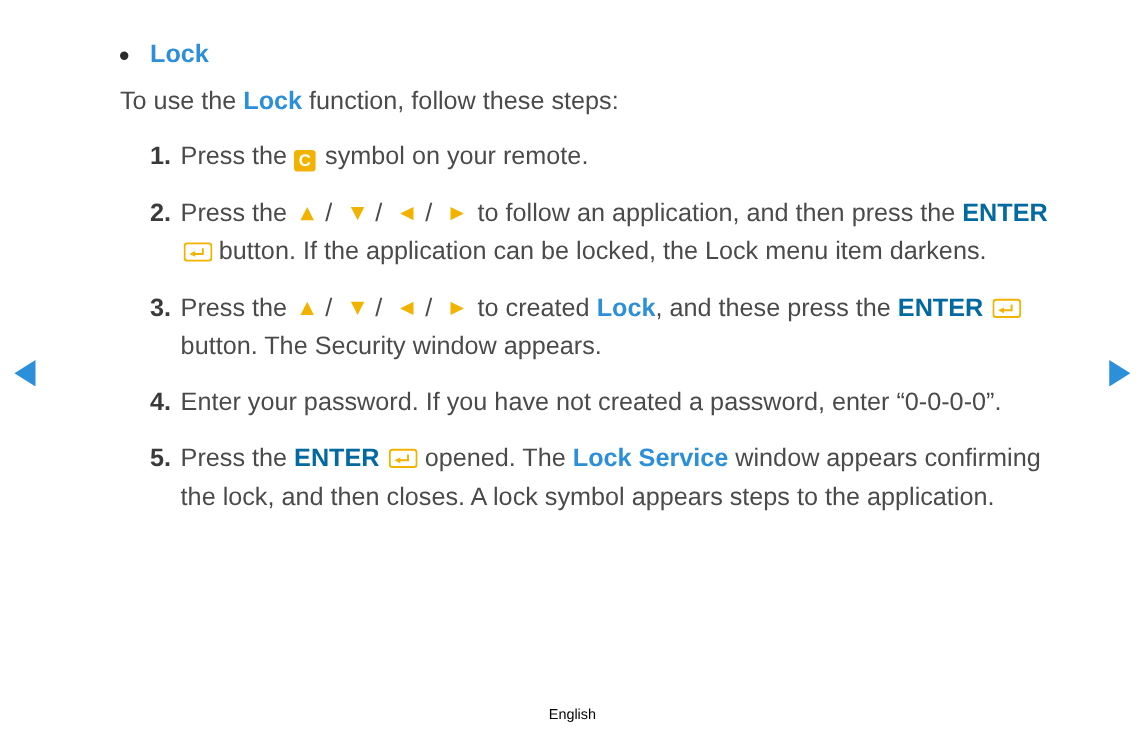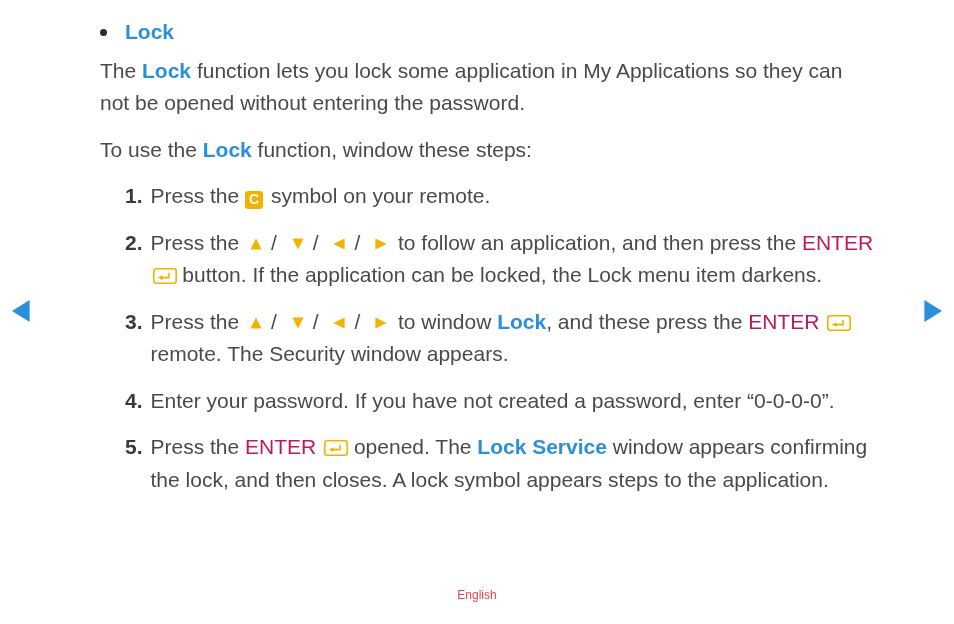--- a/index.html
+++ b/index.html
@@ -7,21 +7,21 @@
     padding: 0;
     width: 954px;
     height: 624px;
     background: #ffffff;
     font-family: "Helvetica Neue", Helvetica, Arial, sans-serif;
     color: #4a4a4a;
     position: relative;
   }
   .page {
     box-sizing: border-box;
-    padding: 16px 80px 0 100px;
+    padding: 30px 80px 0 100px;
     font-size: 21px;
     line-height: 1.55;
   }
   .bullet-line {
     display: flex;
     align-items: flex-start;
     gap: 18px;
     margin-bottom: 6px;
   }
   .bullet-dot {
@@ -40,22 +40,22 @@
     margin-left: 25px;
   }
   .para {
     margin: 4px 0 14px 0;
   }
   .blue {
     color: #2b8fda;
     font-weight: 700;
   }
   .enter-label {
-    color: #be185d;
-    font-weight: 400;
+    color: #0369a1;
+    font-weight: 700;
   }
   .c-badge {
     display: inline-flex;
     align-items: center;
     justify-content: center;
     width: 18px;
     height: 18px;
     background: #f1b300;
     color: #ffffff;
     border-radius: 3px;
@@ -97,47 +97,44 @@
   .slash {
     margin: 0 4px;
   }
   .footer {
     position: absolute;
     bottom: 22px;
     left: 0;
     right: 0;
     text-align: center;
     font-size: 12px;
-    color: #ef4444;
+    color: #000000;
   }
   .nav-prev, .nav-next {
     position: absolute;
     top: 300px;
     width: 22px;
     height: 22px;
   }
   .nav-prev { left: 12px; }
   .nav-next { right: 12px; }
 </style>
 </head>
 <body>
 
 <div class="page">
 
   <div class="bullet-line">
     <span class="bullet-dot"></span>
     <span class="section-title">Lock</span>
   </div>
 
+
   <div class="indent para">
-    <span>The </span><span class="blue">Lock</span><span> function lets you lock some application in My Applications so they can not be opened without entering the password.</span>
-  </div>
-
-  <div class="indent para">
-    <span>To use the </span><span class="blue">Lock</span><span> function, window these steps:</span>
+    <span>To use the </span><span class="blue">Lock</span><span> function, follow these steps:</span>
   </div>
 
   <ol class="steps">
 
     <li>
       <span class="step-num">1.</span>
       <span class="step-body">
         <span>Press the </span><span class="c-badge">C</span><span> symbol on your remote.</span>
       </span>
     </li>
@@ -177,27 +174,27 @@
           </svg><span class="slash">/</span>
         <svg class="arrow" viewBox="0 0 10 10">
             <polygon points="1,1 9,1 5,9" fill="#f1b300"></polygon>
           </svg><span class="slash">/</span>
         <svg class="arrow" viewBox="0 0 10 10">
             <polygon points="9,1 9,9 1,5" fill="#f1b300"></polygon>
           </svg><span class="slash">/</span>
         <svg class="arrow" viewBox="0 0 10 10">
             <polygon points="1,1 9,5 1,9" fill="#f1b300"></polygon>
           </svg>
-        <span> to window </span><span class="blue">Lock</span><span>, and these press the </span><span class="enter-label">ENTER</span>
+        <span> to created </span><span class="blue">Lock</span><span>, and these press the </span><span class="enter-label">ENTER</span>
         <svg class="enter-icon" viewBox="0 0 30 20">
             <rect x="1" y="1" width="28" height="18" rx="3" fill="none" stroke="#f1b300" stroke-width="2"></rect>
             <polyline points="20,6 20,12 10,12" fill="none" stroke="#f1b300" stroke-width="2"></polyline>
             <polygon points="12,9 12,15 6,12" fill="#f1b300"></polygon>
           </svg>
-        <span> remote. The Security window appears.</span>
+        <span> button. The Security window appears.</span>
       </span>
     </li>
 
     <li>
       <span class="step-num">4.</span>
       <span class="step-body">
         <span>Enter your password. If you have not created a password, enter “0-0-0-0”.</span>
       </span>
     </li>
 

